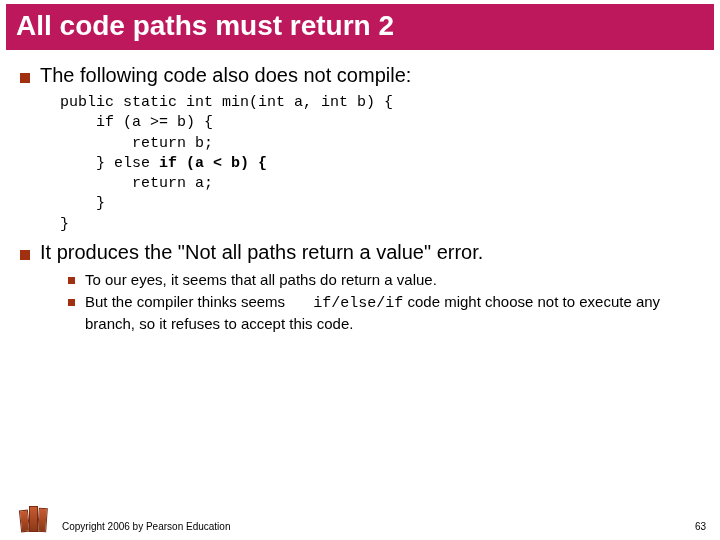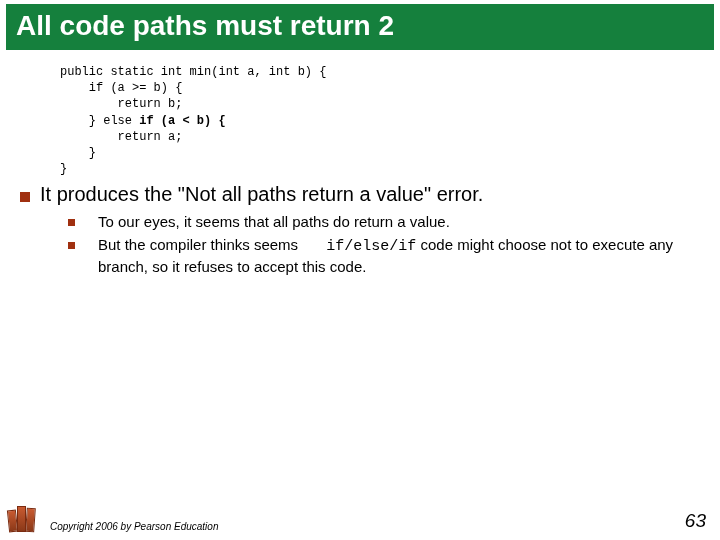--- a/index.html
+++ b/index.html
@@ -5,21 +5,21 @@
   * { margin: 0; padding: 0; box-sizing: border-box; }
   body {
     width: 720px;
     height: 540px;
     background: #ffffff;
     font-family: Verdana, Geneva, sans-serif;
     position: relative;
     overflow: hidden;
   }
   .title-bar {
-    background: #15803d;
+    background: #be185d;
     color: #ffffff;
     font-size: 28px;
     font-weight: bold;
     padding: 6px 10px 8px 10px;
     margin: 4px 6px 0 6px;
   }
   .content {
     padding: 8px 20px 0 20px;
   }
   .bullet-row {
@@ -34,36 +34,35 @@
     margin-top: 9px;
     margin-right: 10px;
     flex-shrink: 0;
   }
   .bullet-text {
     font-size: 20px;
     color: #000;
   }
   .code-block {
     font-family: "Courier New", Courier, monospace;
-    font-size: 12px;
+    font-size: 15px;
     line-height: 1.35;
     margin: 6px 0 6px 40px;
     white-space: pre;
     color: #000;
   }
   .code-block .bold { font-weight: bold; }
   .sub-list {
     margin-left: 48px;
     margin-top: 6px;
   }
   .sub-row {
     display: flex;
     align-items: flex-start;
     margin-bottom: 2px;
-    gap: 13px;
   }
   .sub-bullet {
     width: 7px;
     height: 7px;
     background: #a03010;
     margin-top: 7px;
     margin-right: 10px;
     flex-shrink: 0;
   }
   .sub-text {
@@ -71,27 +70,26 @@
     color: #000;
     line-height: 1.35;
   }
   .mono-inline {
     font-family: "Courier New", Courier, monospace;
     margin-left: 24px;
   }
   .footer {
     position: absolute;
     bottom: 8px;
-    left: 0;
+    left: 12px;
     right: 0;
     display: flex;
     align-items: flex-end;
     justify-content: space-between;
     padding: 0 14px 0 8px;
-    font-style: italic;
   }
   .footer-left {
     display: flex;
     align-items: flex-end;
   }
   .books {
     position: relative;
     width: 34px;
     height: 30px;
     margin-right: 8px;
@@ -104,31 +102,35 @@
     background: linear-gradient(#c85a30, #8a3818);
   }
   .b1 { left: 0; height: 22px; transform: rotate(-6deg); }
   .b2 { left: 9px; height: 26px; }
   .b3 { left: 18px; height: 24px; transform: rotate(4deg); }
   .copyright {
     font-size: 10px;
     color: #000;
   }
   .page-num {
-    font-size: 19px;
+    font-size: 10px;
     color: #000;
   }
 </style>
 </head>
 <body>
 
 <div class="title-bar">All code paths must return 2</div>
 
 <div class="content">
 
+  <div class="bullet-row">
+    <div class="bullet"></div>
+    <div class="bullet-text">The following code also does not compile:</div>
+  </div>
 
   <div class="code-block"><span>public static int min(int a, int b) {</span>
 <span>    if (a &gt;= b) {</span>
 <span>        return b;</span>
 <span>    } else </span><span class="bold">if (a &lt; b) {</span>
 <span>        return a;</span>
 <span>    }</span>
 <span>}</span></div>
 
   <div class="bullet-row">

